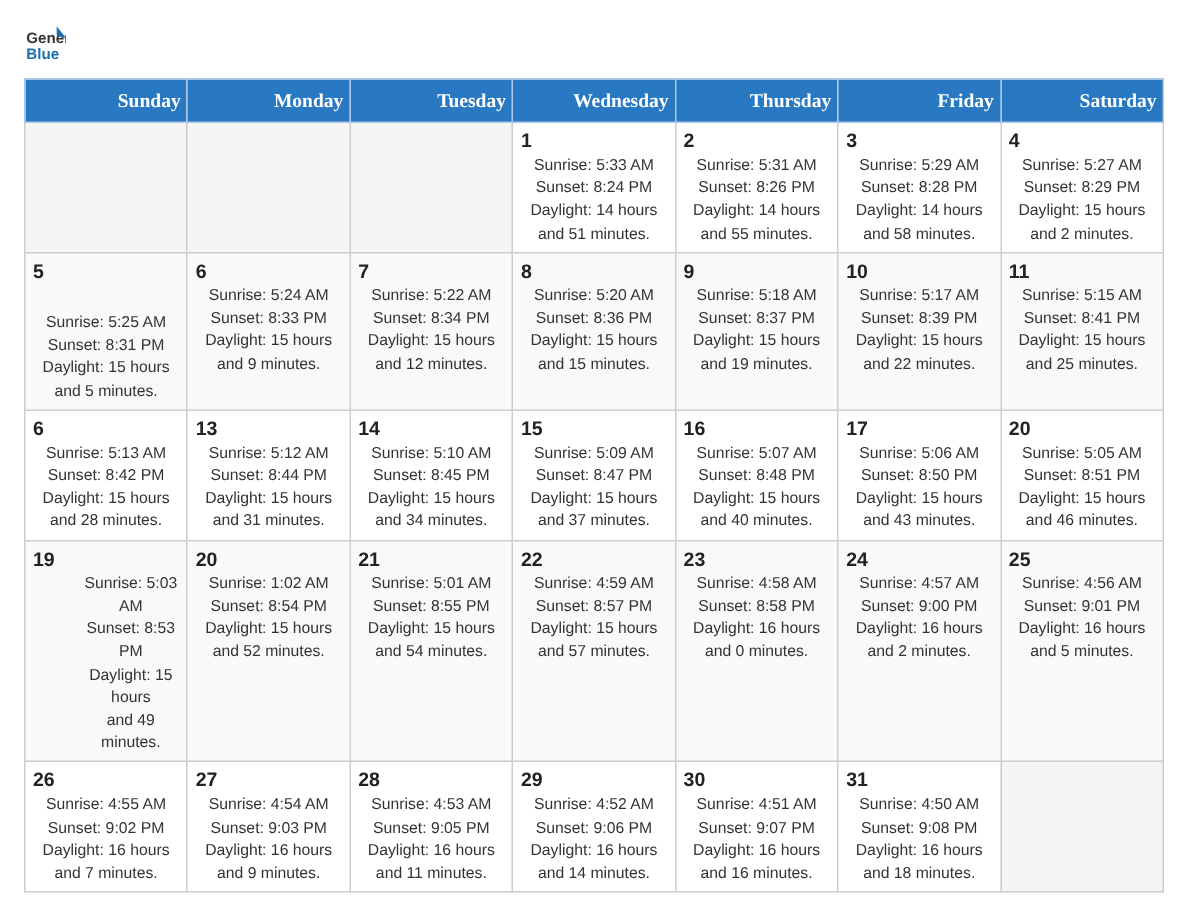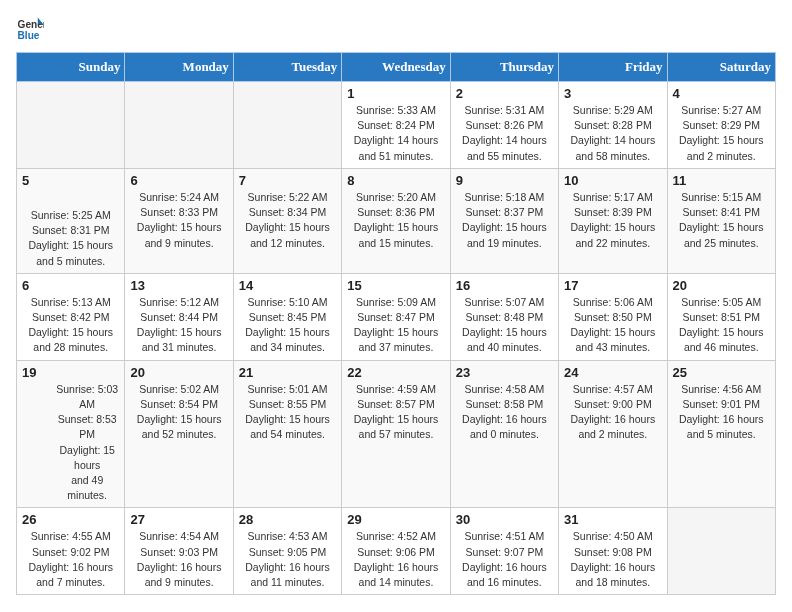--- a/index.html
+++ b/index.html
@@ -248,21 +248,21 @@
       <tr>
         <td>
           <div class="day-number">19</div>
           <div class="day-info" style="white-space: pre-line; margin-left: 33px;">Sunrise: 5:03 AM
 Sunset: 8:53 PM
 Daylight: 15 hours
 and 49 minutes.</div>
         </td>
         <td>
           <div class="day-number">20</div>
-          <div class="day-info" style="white-space: pre-line;">Sunrise: 5:02 AM
+          <div class="day-info" style="white-space: pre-line;">Sunrise: 1:02 AM
 Sunset: 8:54 PM
 Daylight: 15 hours
 and 52 minutes.</div>
         </td>
         <td>
           <div class="day-number">21</div>
           <div class="day-info" style="white-space: pre-line;">Sunrise: 5:01 AM
 Sunset: 8:55 PM
 Daylight: 15 hours
 and 54 minutes.</div>

